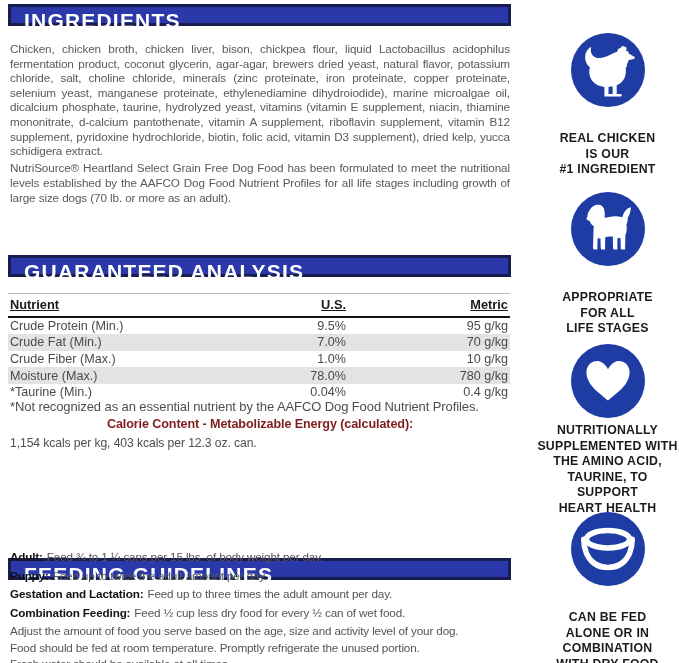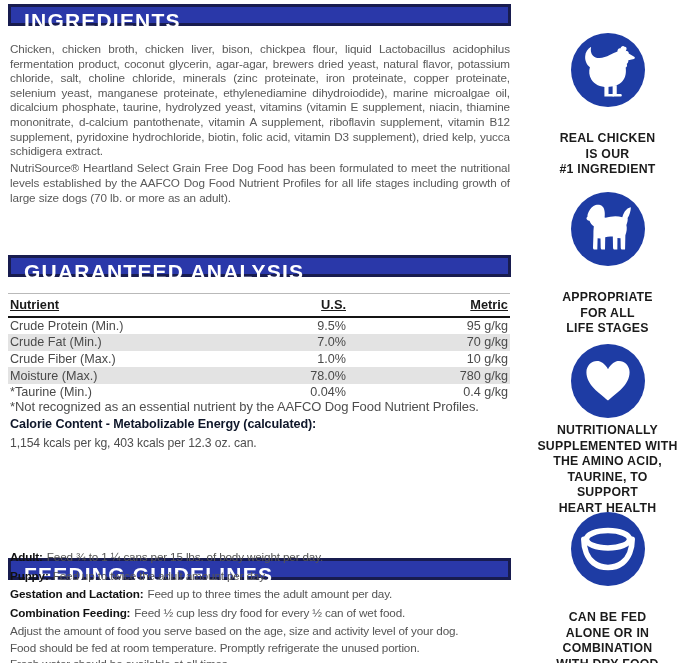--- a/index.html
+++ b/index.html
@@ -46,21 +46,21 @@
   }
   #ga-table th.num,#ga-table td.num{text-align:right;padding-right:2px;}
   #ga-table td{padding:1px 0 1px 2px;height:16.7px;}
   #ga-table tbody tr:nth-child(even){background:var(--stripe-gray);}
 
   .small-note{
     position:absolute;left:10px;width:500px;margin:0;
     color:#4e4e4e;font-size:13px;line-height:14px;letter-spacing:-0.1px;
   }
   #ga-footnote{top:400px;}
-  #calorie-title{top:417px;font-weight:bold;color:#0f172a;font-size:12.6px;}
+  #calorie-title{top:417px;font-weight:bold;color:#7f1d1d;font-size:12.6px;text-align:center;}
   #calorie-value{top:436px;font-size:12.2px;}
 
   #feeding-lines{position:absolute;left:10px;top:549px;width:504px;}
   #feeding-lines p{
     margin:0;color:#555555;font-size:11.7px;line-height:16.2px;
     letter-spacing:-0.15px;
   }
   #feeding-lines p:nth-child(-n+4){margin-bottom:2.4px;}
   #feeding-lines strong{color:#111111;}
   #feeding-lines strong:not(:empty){margin-right:4px;}

